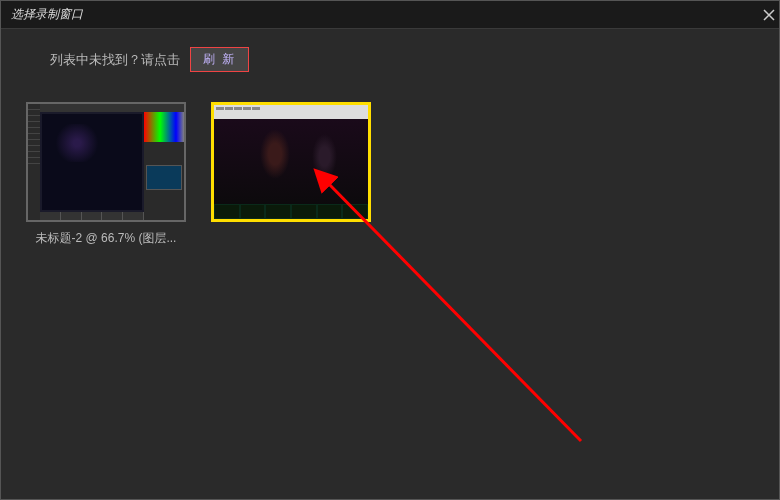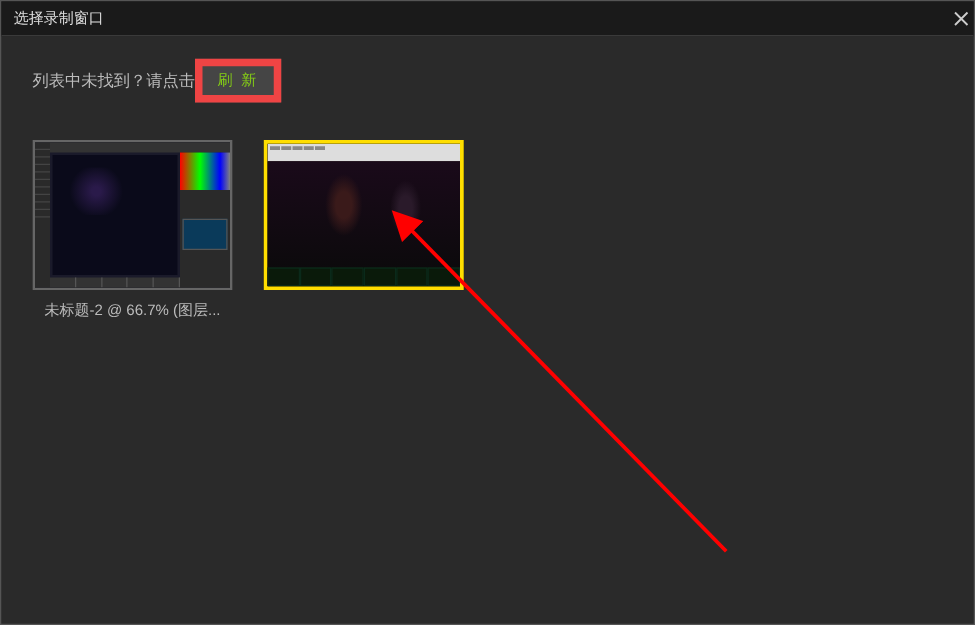--- a/index.html
+++ b/index.html
@@ -18,20 +18,21 @@
       border: 1px solid #555;
     }
     .titlebar {
       height: 28px;
       background: #1a1a1a;
       display: flex;
       align-items: center;
       justify-content: space-between;
       padding: 0 0 0 10px;
       border-bottom: 1px solid #3a3a3a;
+      font-style: italic;
     }
     .titlebar-title {
       font-size: 12px;
       color: #ddd;
     }
     .close-btn {
       width: 20px;
       height: 20px;
       display: flex;
       align-items: center;
@@ -41,35 +42,36 @@
       font-size: 16px;
     }
     .close-btn svg {
       width: 12px;
       height: 12px;
     }
     .toolbar {
       padding: 18px 29px 10px 25px;
       display: flex;
       align-items: center;
-      gap: 0;
+      gap: 10px;
+      margin-left: 24px;
     }
     .toolbar-text {
       font-size: 13px;
       color: #bbb;
     }
     .refresh-btn {
       background: #454545;
-      border: 6px solid #ef4444;
-      color: #84cc16;
+      border: 1px solid #ef4444;
+      color: #c4b5fd;
       padding: 3px 12px;
       font-size: 12px;
       cursor: pointer;
       letter-spacing: 2px;
-      font-family: Liberation Serif, serif;
+      font-family: Liberation Sans, sans-serif;
     }
     .window-grid {
       padding: 20px 25px;
       display: flex;
       gap: 25px;
     }
     .window-item {
       width: 160px;
       display: flex;
       flex-direction: column;

